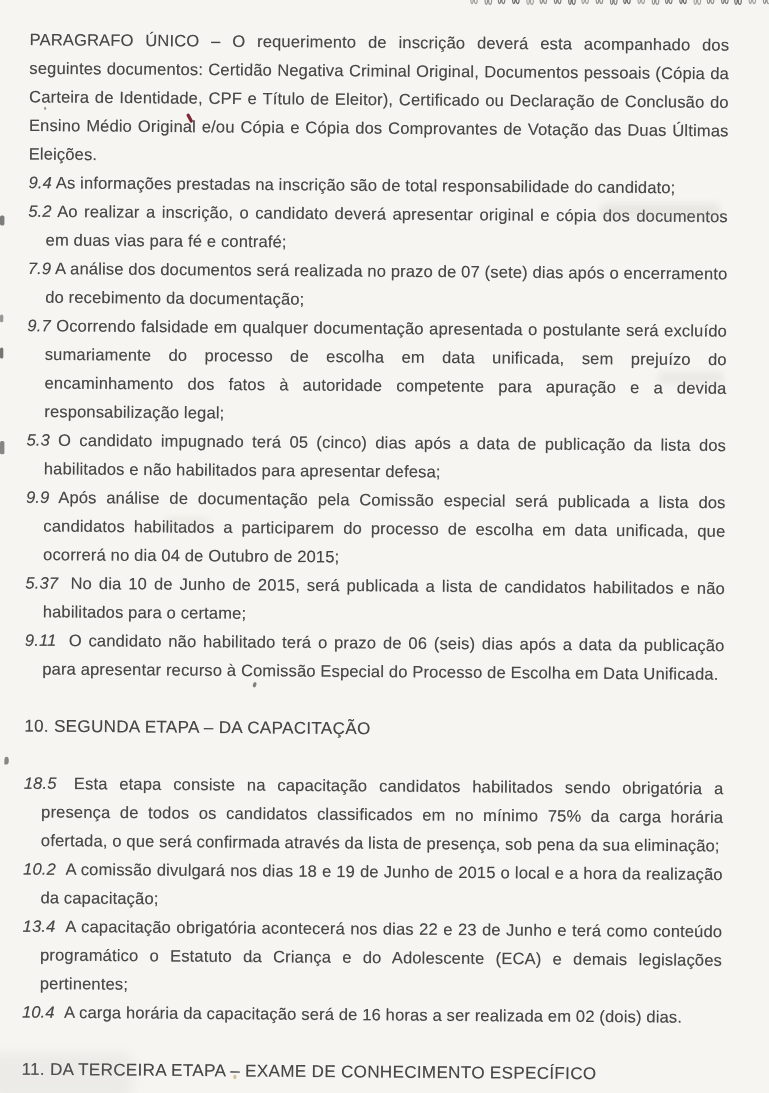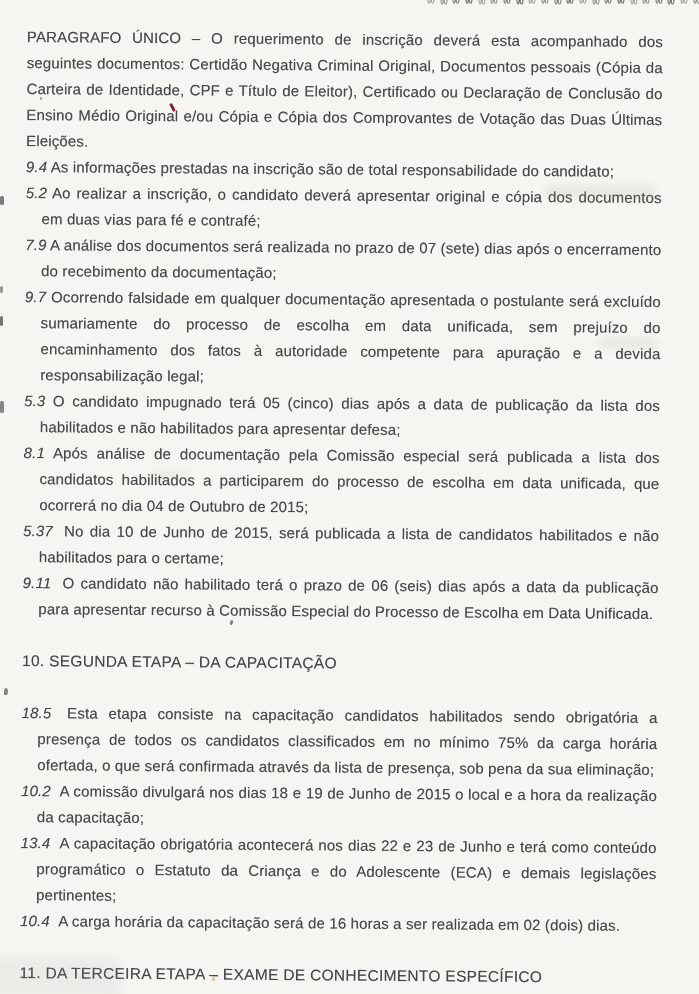--- a/index.html
+++ b/index.html
@@ -184,21 +184,21 @@
 
   <div class="content">
 
     <p class="para">PARAGRAFO ÚNICO – O requerimento de inscrição deverá esta acompanhado dos seguintes documentos: Certidão Negativa Criminal Original, Documentos pessoais (Cópia da Carteira de Identidade, CPF e Título de Eleitor), Certificado ou Declaração de Conclusão do Ensino Médio Original e/ou Cópia e Cópia dos Comprovantes de Votação das Duas Últimas Eleições.</p>
 
     <p class="item"><span class="num">9.4</span> <span>As informações prestadas na inscrição são de total responsabilidade do candidato;</span></p>
     <p class="item"><span class="num">5.2</span> <span>Ao realizar a inscrição, o candidato deverá apresentar original e cópia dos documentos em duas vias para fé e contrafé;</span></p>
     <p class="item"><span class="num">7.9</span> <span>A análise dos documentos será realizada no prazo de 07 (sete) dias após o encerramento do recebimento da documentação;</span></p>
     <p class="item"><span class="num">9.7</span> <span>Ocorrendo falsidade em qualquer documentação apresentada o postulante será excluído sumariamente do processo de escolha em data unificada, sem prejuízo do encaminhamento dos fatos à autoridade competente para apuração e a devida responsabilização legal;</span></p>
     <p class="item"><span class="num">5.3</span> <span>O candidato impugnado terá 05 (cinco) dias após a data de publicação da lista dos habilitados e não habilitados para apresentar defesa;</span></p>
-    <p class="item"><span class="num">8.1</span> <span>Após análise de documentação pela Comissão especial será publicada a lista dos candidatos habilitados a participarem do processo de escolha em data unificada, que ocorrerá no dia 04 de Outubro de 2015;</span></p>
+    <p class="item"><span class="num">9.9</span> <span>Após análise de documentação pela Comissão especial será publicada a lista dos candidatos habilitados a participarem do processo de escolha em data unificada, que ocorrerá no dia 04 de Outubro de 2015;</span></p>
     <p class="item"><span class="num wide">5.37</span> <span>No dia 10 de Junho de 2015, será publicada a lista de candidatos habilitados e não habilitados para o certame;</span></p>
     <p class="item"><span class="num wide">9.11</span> <span>O candidato não habilitado terá o prazo de 06 (seis) dias após a data da publicação para apresentar recurso à Comissão Especial do Processo de Escolha em Data Unificada.</span></p>
 
     <h2 class="heading">10. SEGUNDA ETAPA – DA CAPACITAÇÃO</h2>
 
     <p class="item"><span class="num wide">18.5</span> <span>Esta etapa consiste na capacitação candidatos habilitados sendo obrigatória a presença de todos os candidatos classificados em no mínimo 75% da carga horária ofertada, o que será confirmada através da lista de presença, sob pena da sua eliminação;</span></p>
     <p class="item"><span class="num wide">10.2</span> <span>A comissão divulgará nos dias 18 e 19 de Junho de 2015 o local e a hora da realização da capacitação;</span></p>
     <p class="item"><span class="num wide">13.4</span> <span>A capacitação obrigatória acontecerá nos dias 22 e 23 de Junho e terá como conteúdo programático o Estatuto da Criança e do Adolescente (ECA) e demais legislações pertinentes;</span></p>
     <p class="item"><span class="num wide">10.4</span> <span>A carga horária da capacitação será de 16 horas a ser realizada em 02 (dois) dias.</span></p>
 

